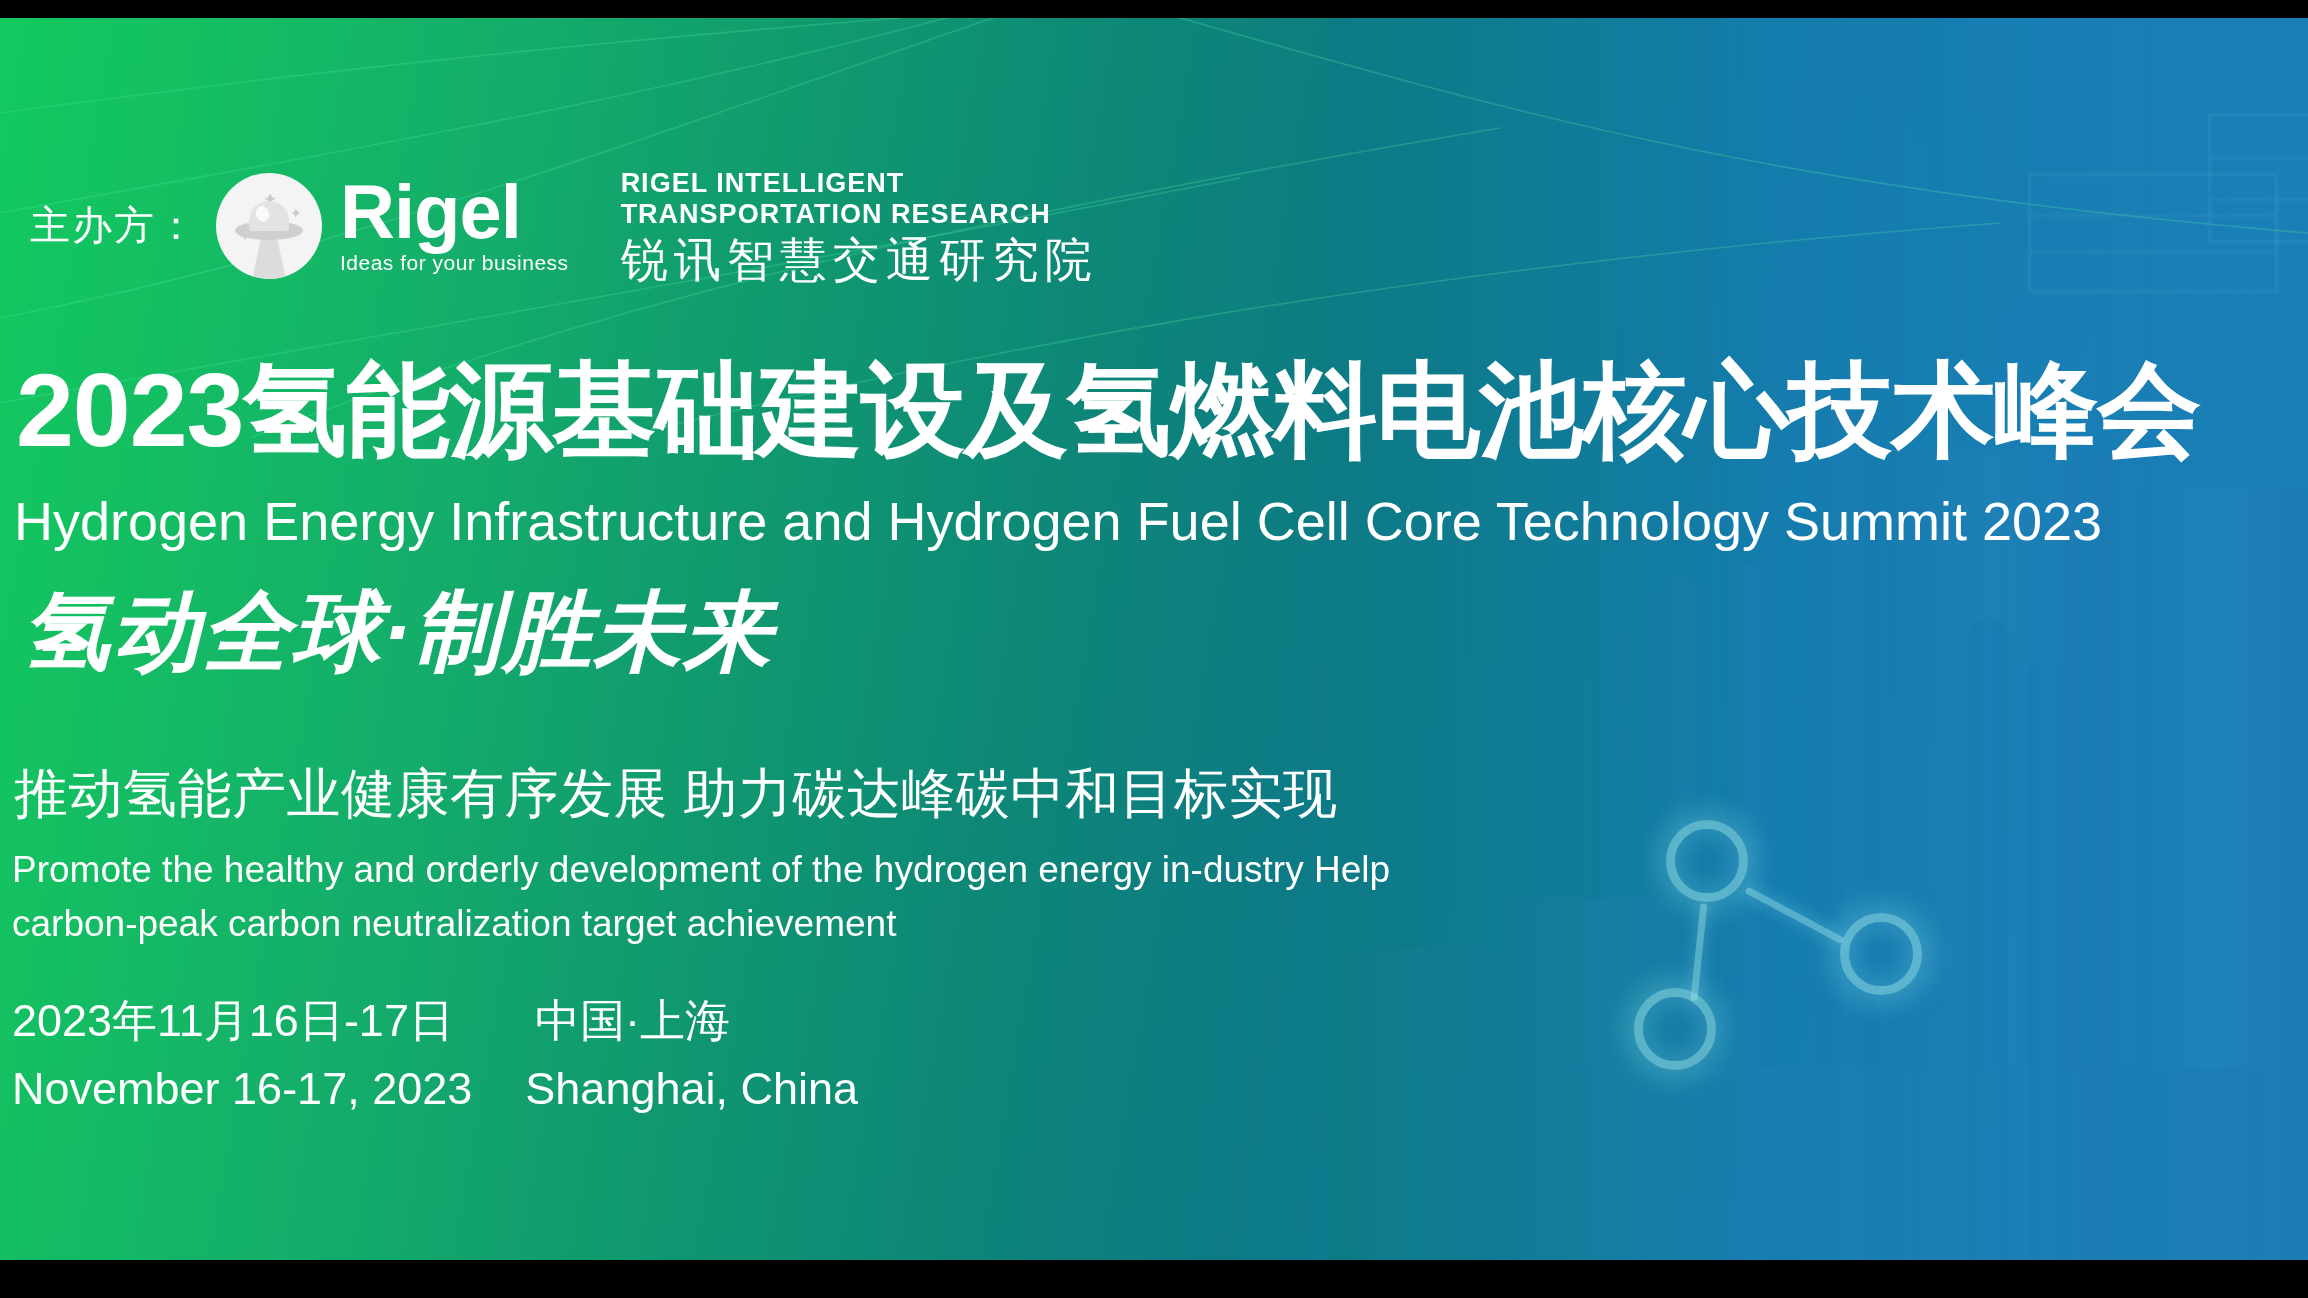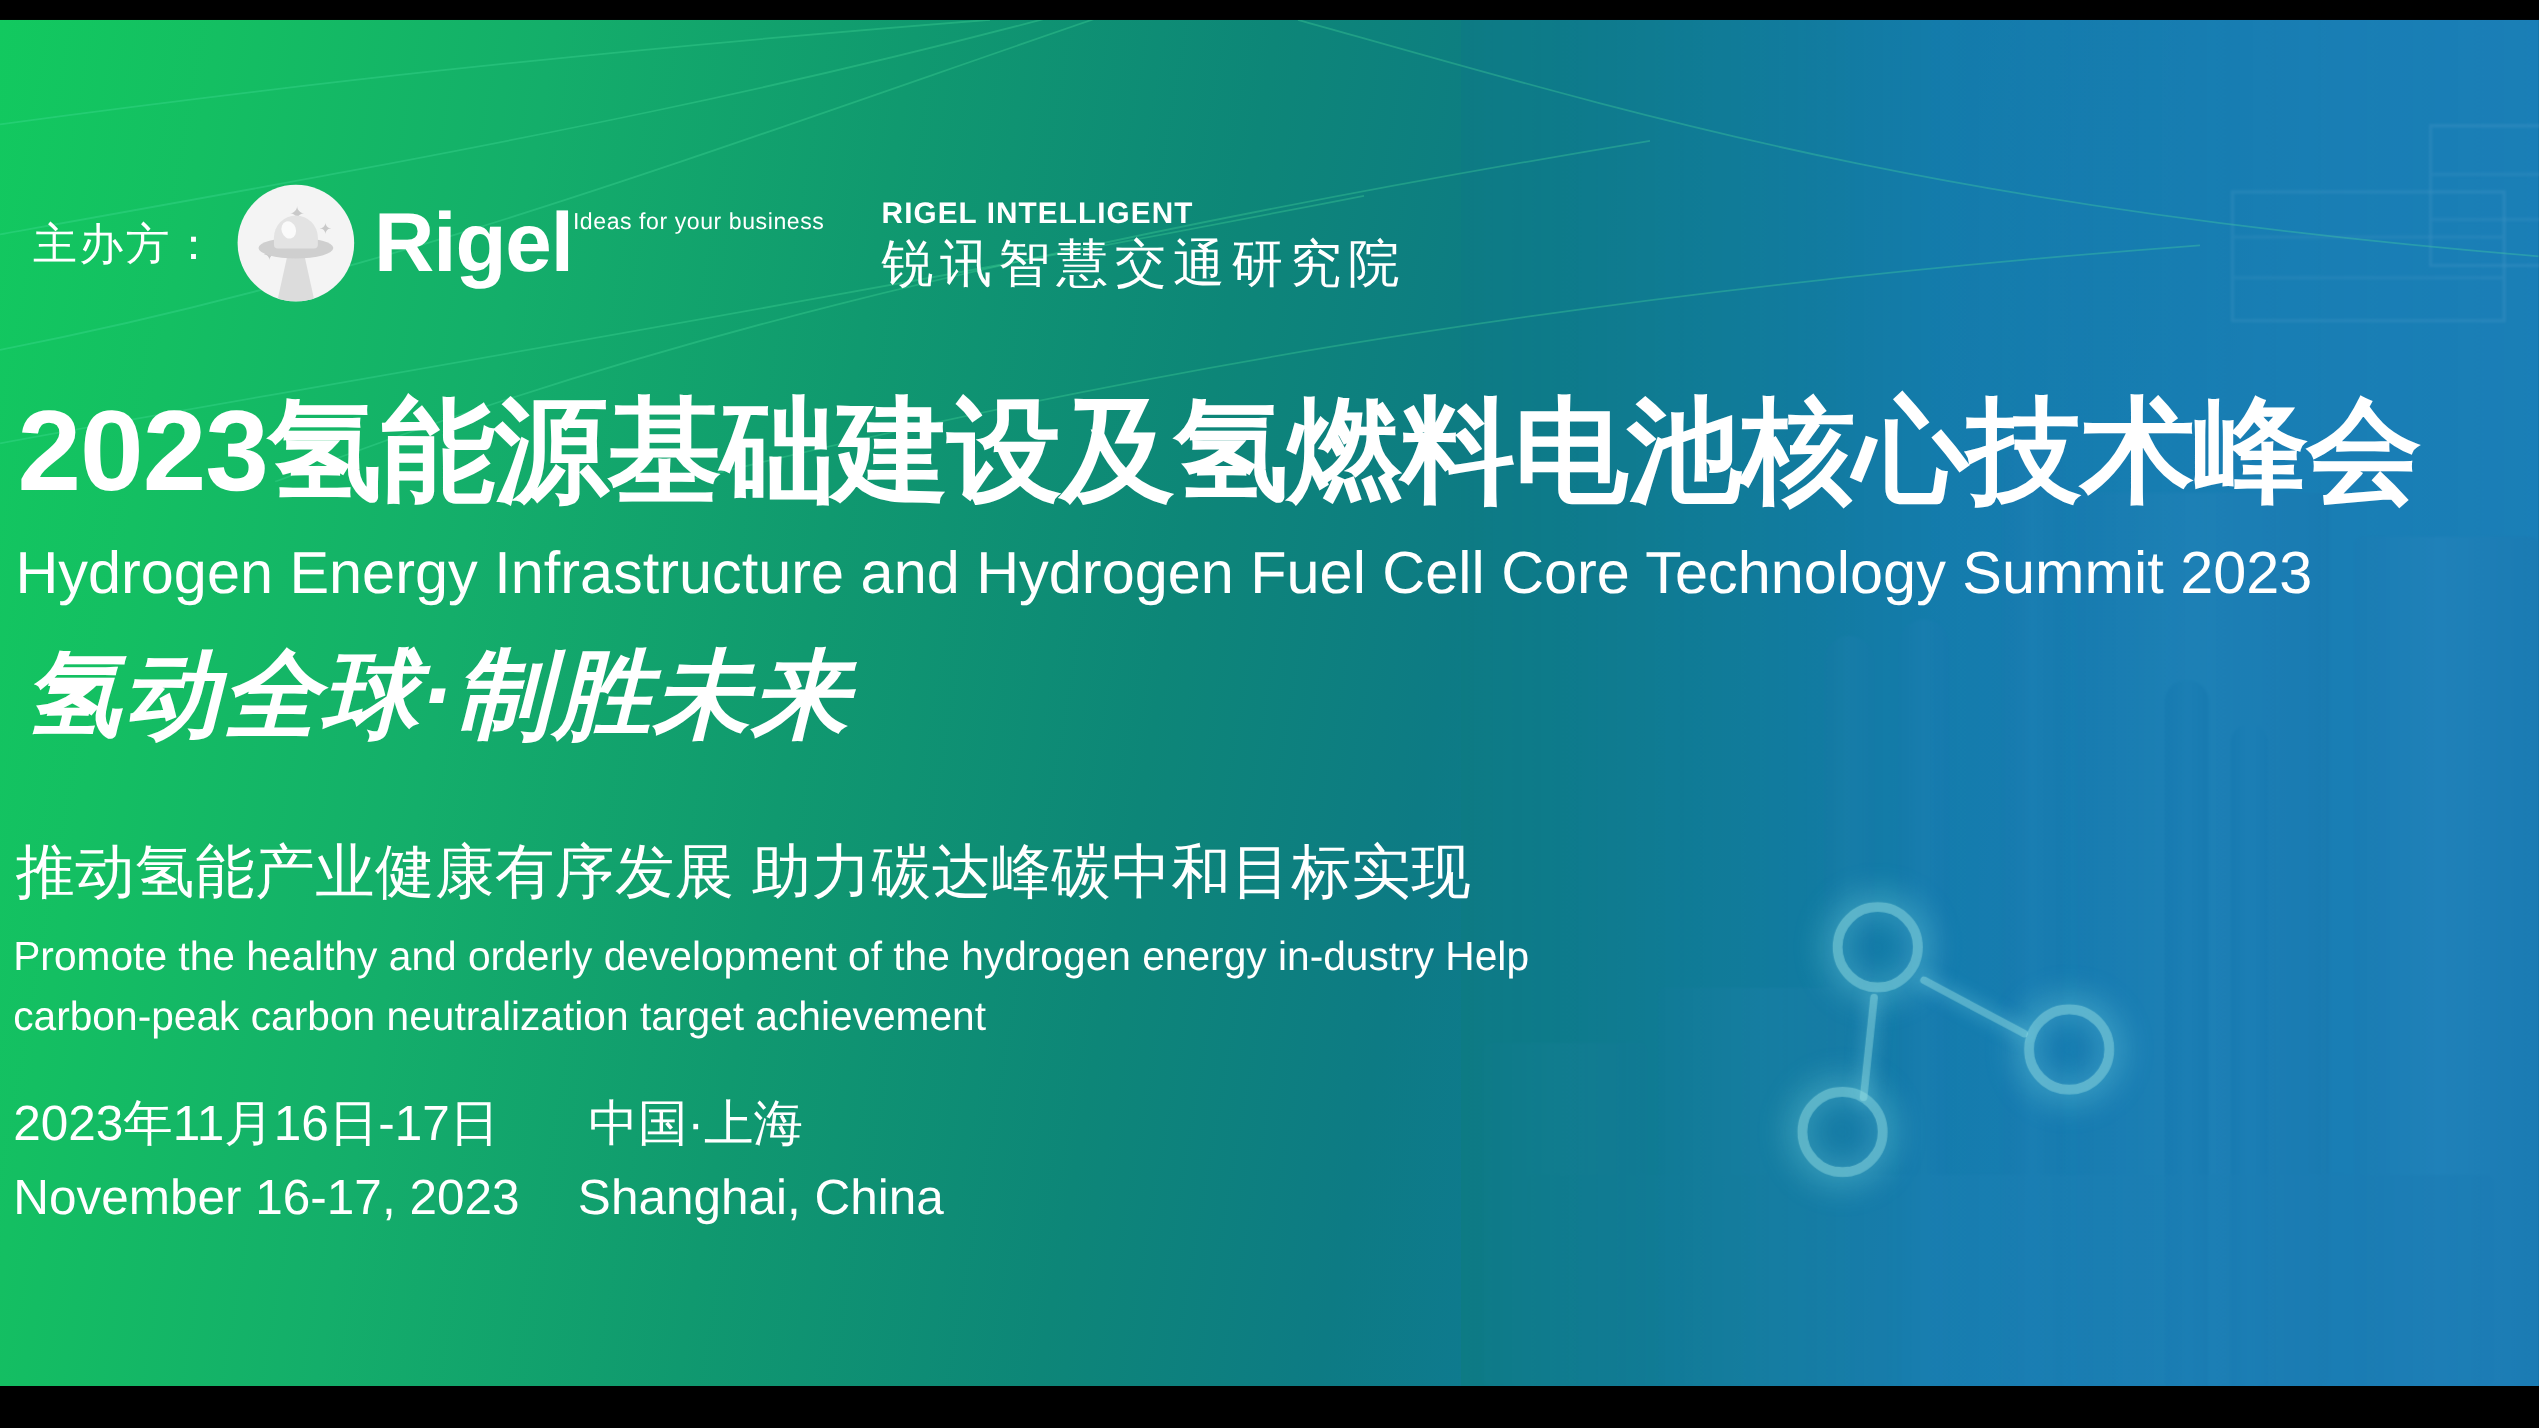--- a/index.html
+++ b/index.html
@@ -109,21 +109,21 @@
   .ufo-beam {
     position:absolute; left:36px; top:60px; width:34px; height:46px;
     background:#dcdcdc;
     clip-path:polygon(30% 0%, 70% 0%, 100% 100%, 0% 100%);
   }
   .spark { position:absolute; color:#c9c9c9; font-size:17px; line-height:1; }
   .sp1 { left:47px; top:18px; }
   .sp2 { left:74px; top:33px; font-size:14px; }
   .sp3 { left:23px; top:56px; font-size:14px; }
 
-  .logo-word { display:flex; flex:none; }
+  .logo-word { display:flex; flex-direction:column; flex:none; }
   .rigel-name {
     color:#fff; font-size:76px; font-weight:700; line-height:.92;
     letter-spacing:-1px;
   }
   .rigel-tag {
     color:#fff; font-size:21px; font-weight:400; letter-spacing:.5px;
     text-align:right; margin-top:4px;
   }
 
   .org-block { margin-left:34px; flex:none; }
@@ -229,20 +229,21 @@
         <div class="ufo-dome"></div>
       </div>
 
       <div class="logo-word">
         <div class="rigel-name">Rigel</div>
         <div class="rigel-tag">Ideas for your business</div>
       </div>
 
       <div class="org-block">
         <div class="org-en">RIGEL INTELLIGENT</div>
+        <div class="org-en">TRANSPORTATION RESEARCH</div>
         <div class="org-cn">锐讯智慧交通研究院</div>
       </div>
     </div>
 
     <div class="title-cn">2023氢能源基础建设及氢燃料电池核心技术峰会</div>
     <div class="title-en">Hydrogen Energy Infrastructure and Hydrogen Fuel Cell Core Technology Summit 2023</div>
     <div class="slogan">氢动全球·制胜未来</div>
 
     <div class="sub-cn">推动氢能产业健康有序发展 助力碳达峰碳中和目标实现</div>
     <div class="sub-en">Promote the healthy and orderly development of the hydrogen energy in-dustry Help carbon-peak carbon neutralization target achievement</div>

